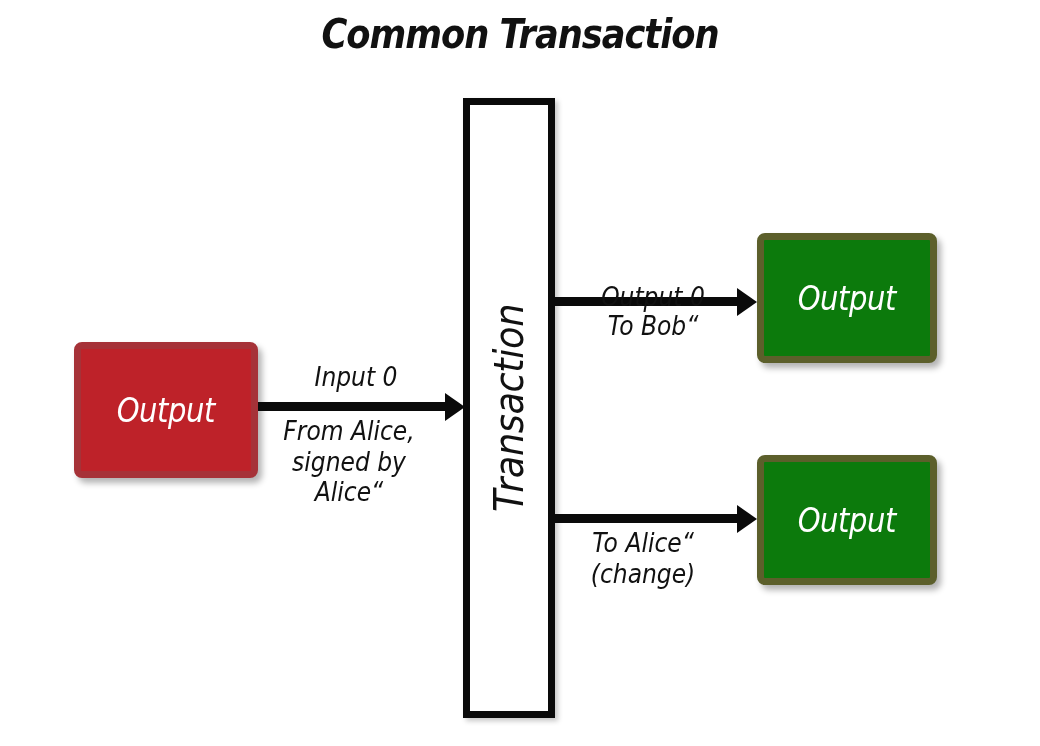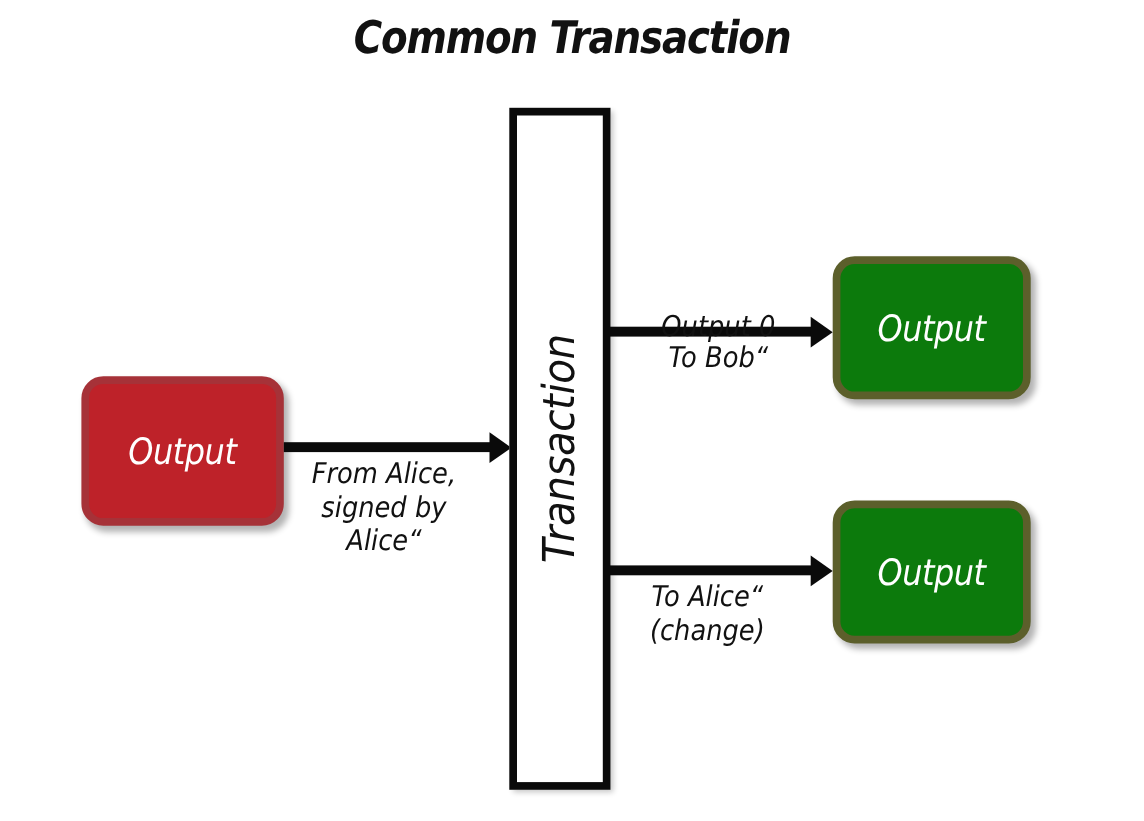--- a/index.html
+++ b/index.html
@@ -33,21 +33,21 @@
     color: #111111;
     transform: scaleX(0.86);
     transform-origin: center top;
     white-space: nowrap;
   }
 
   
   .node {
     position: absolute;
     box-sizing: border-box;
-    border-radius: 20px;
+    border-radius: 8px;
     display: flex;
     align-items: center;
     justify-content: center;
     color: #ffffff;
     font-family: "DejaVu Sans", sans-serif;
     font-size: 33px;
     letter-spacing: -0.5px;
     box-shadow: 4px 5px 6px rgba(0,0,0,0.30);
   }
   .node .node-label {
@@ -136,20 +136,23 @@
 <div id="canvas">
 
   <div class="title">Common Transaction</div>
 
   <div class="node red" style="left:74px; top:342px; width:184px; height:136px;">
     <span class="node-label">Output</span>
   </div>
 
   <div class="arrow" style="left:258px; top:402px; width:188px;"></div>
 
+  <div class="edgelabel lbl-above" style="left:256px; top:362px; width:200px;">
+    <span class="line">Input 0</span>
+  </div>
 
   <div class="edgelabel lbl-below" style="left:249px; top:416px; width:200px;">
     <span class="line"> From Alice,</span>
     <span class="line">signed by</span>
     <span class="line">Alice“</span>
   </div>
 
   <div class="txbox" style="left:463px; top:98px; width:92px; height:620px;">
     <div class="txbox-label">
       <span>Transaction</span>

